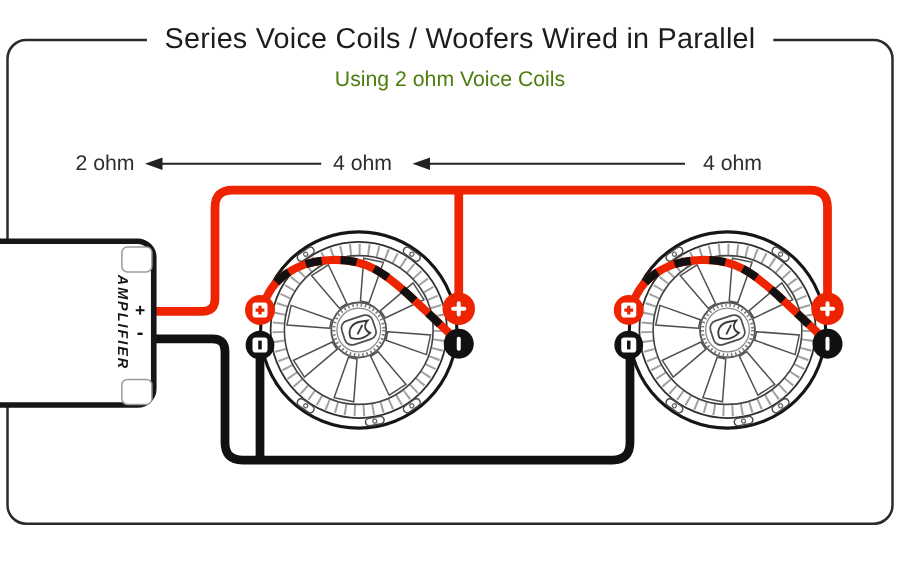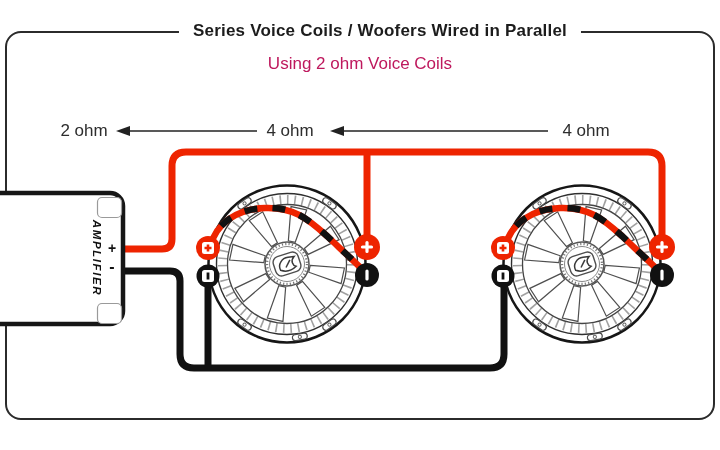--- a/index.html
+++ b/index.html
@@ -40,35 +40,35 @@
     z-index: 3;
     pointer-events: none;
   }
   .txt {
     position: absolute;
     transform: translate(-50%, -50%);
     white-space: nowrap;
     z-index: 4;
   }
   .title {
-    left: 380px;
+    left: 368px;
     top: 31px;
-    font-size: 17px;
-    font-weight: bold;
+    font-size: 23px;
+    font-weight: normal;
     color: #1c1c1c;
     background: #ffffff;
     padding: 2px 14px;
     z-index: 2;
     letter-spacing: 0.2px;
   }
   .subtitle {
     left: 360px;
     top: 64px;
     font-size: 17px;
-    color: #be185d;
+    color: #4d7c0f;
   }
   .ohm {
     font-size: 17px;
     color: #2d2d2d;
   }
   .ohm-total { left: 84px;  top: 131px; text-align: right; }
   .ohm-w1    { left: 290px; top: 131px; }
   .ohm-w2    { left: 586px; top: 131px; }
   .amp-label {
     left: 97px;

